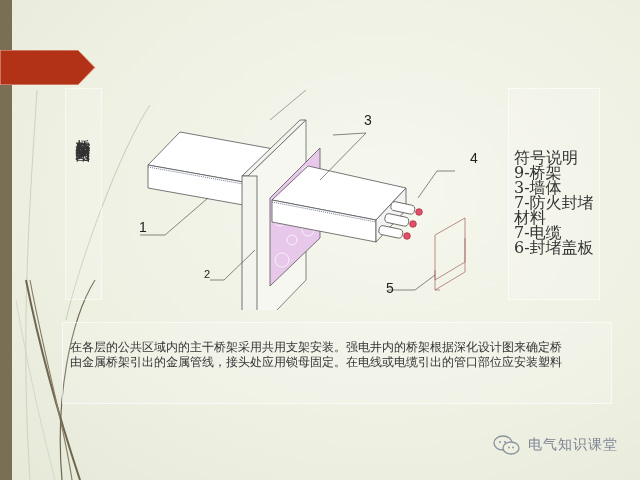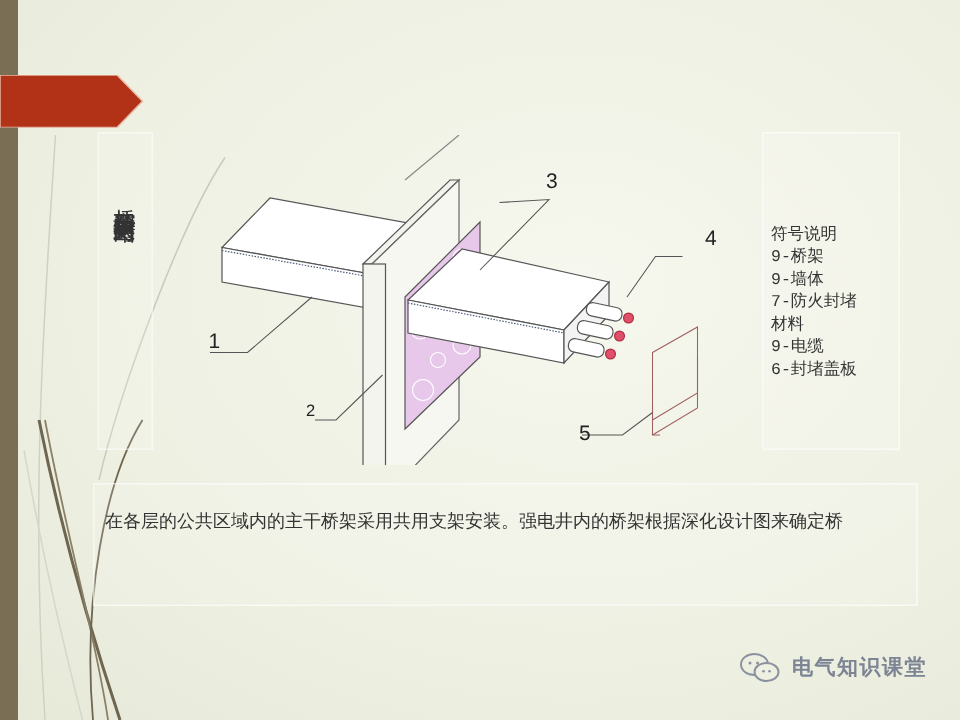--- a/index.html
+++ b/index.html
@@ -30,21 +30,21 @@
       font-size: 15px; line-height: 19px; color: #333;
       text-align: center; writing-mode: vertical-rl; letter-spacing: 1px;
     }
     .legend-box {
       position: absolute; left: 508px; top: 88px; width: 90px; height: 210px;
       border: 1px solid rgba(255,255,255,0.6);
       background: rgba(255,255,255,0.15);
     }
     .legend {
       position: absolute; left: 514px; top: 150px;
-      font-size: 11px; line-height: 15px; color: #333; font-family: Liberation Mono, monospace;
+      font-size: 16px; line-height: 15px; color: #333;
     }
     .legend div { white-space: nowrap; }
     .body-box {
       position: absolute; left: 62px; top: 322px; width: 548px; height: 80px;
       border: 1px solid rgba(255,255,255,0.6);
       background: rgba(255,255,255,0.15);
     }
     .body-text {
       position: absolute; left: 70px; top: 340px; width: 540px;
       font-size: 12px; line-height: 15px; color: #333;
@@ -54,21 +54,21 @@
     .callout {
       position: absolute; font-family: "Liberation Sans", sans-serif;
       font-size: 14px; color: #222;
     }
     .watermark {
       position: absolute; left: 492px; top: 434px; height: 22px;
       display: flex; align-items: center; gap: 6px;
     }
     .watermark-text {
       font-family: "DejaVu Sans", sans-serif; font-size: 14px;
-      color: #7d8594; font-weight: bold; letter-spacing: 1px;
+      color: #7d8594; font-weight: normal; letter-spacing: 1px;
     }
   </style>
 </head>
 <body>
 
 <div class="slide"></div>
 
 <div class="left-bar"></div>
 
 <svg class="red-arrow" viewBox="0 0 96 35">
@@ -142,30 +142,31 @@
 <div class="callout" style="left:139px;top:219px;">1</div>
 <div class="callout" style="left:204px;top:268px;font-size:11px;">2</div>
 <div class="callout" style="left:364px;top:112px;">3</div>
 <div class="callout" style="left:470px;top:150px;">4</div>
 <div class="callout" style="left:386px;top:280px;">5</div>
 
 <div class="legend-box"></div>
 <div class="legend">
   <div>符号说明</div>
   <div>9-桥架</div>
-  <div>9-墙体</div>
+  <div>3-墙体</div>
   <div>7-防火封堵</div>
   <div>材料</div>
-  <div>9-电缆</div>
+  <div>7-电缆</div>
   <div>6-封堵盖板</div>
 </div>
 
 <div class="body-box"></div>
 <div class="body-text">
   <div>在各层的公共区域内的主干桥架采用共用支架安装。强电井内的桥架根据深化设计图来确定桥</div>
+  <div>由金属桥架引出的金属管线，接头处应用锁母固定。在电线或电缆引出的管口部位应安装塑料</div>
 </div>
 
 <div class="watermark">
   <svg width="30" height="22" viewBox="0 0 30 22">
     <ellipse cx="11" cy="9" rx="9" ry="7" fill="none" stroke="#8a92a0" stroke-width="1.3"></ellipse>
     <ellipse cx="19" cy="14" rx="8" ry="6" fill="#eef0e2" stroke="#8a92a0" stroke-width="1.3"></ellipse>
     <circle cx="8" cy="8" r="1" fill="#8a92a0"></circle>
       <circle cx="13" cy="8" r="1" fill="#8a92a0"></circle>
     <circle cx="17" cy="13.5" r="0.9" fill="#8a92a0"></circle>
       <circle cx="21" cy="13.5" r="0.9" fill="#8a92a0"></circle>

